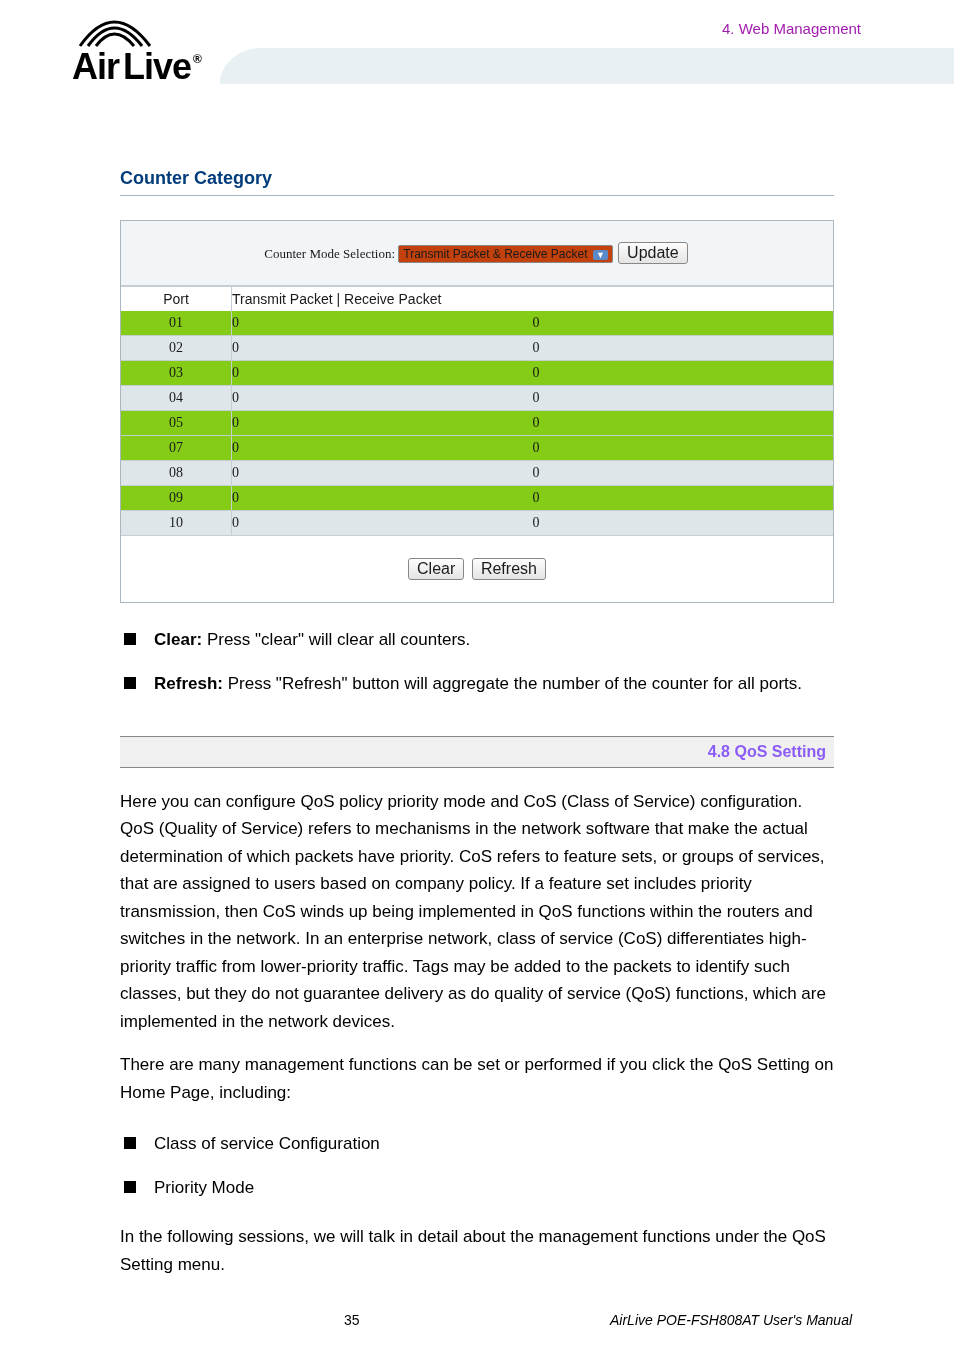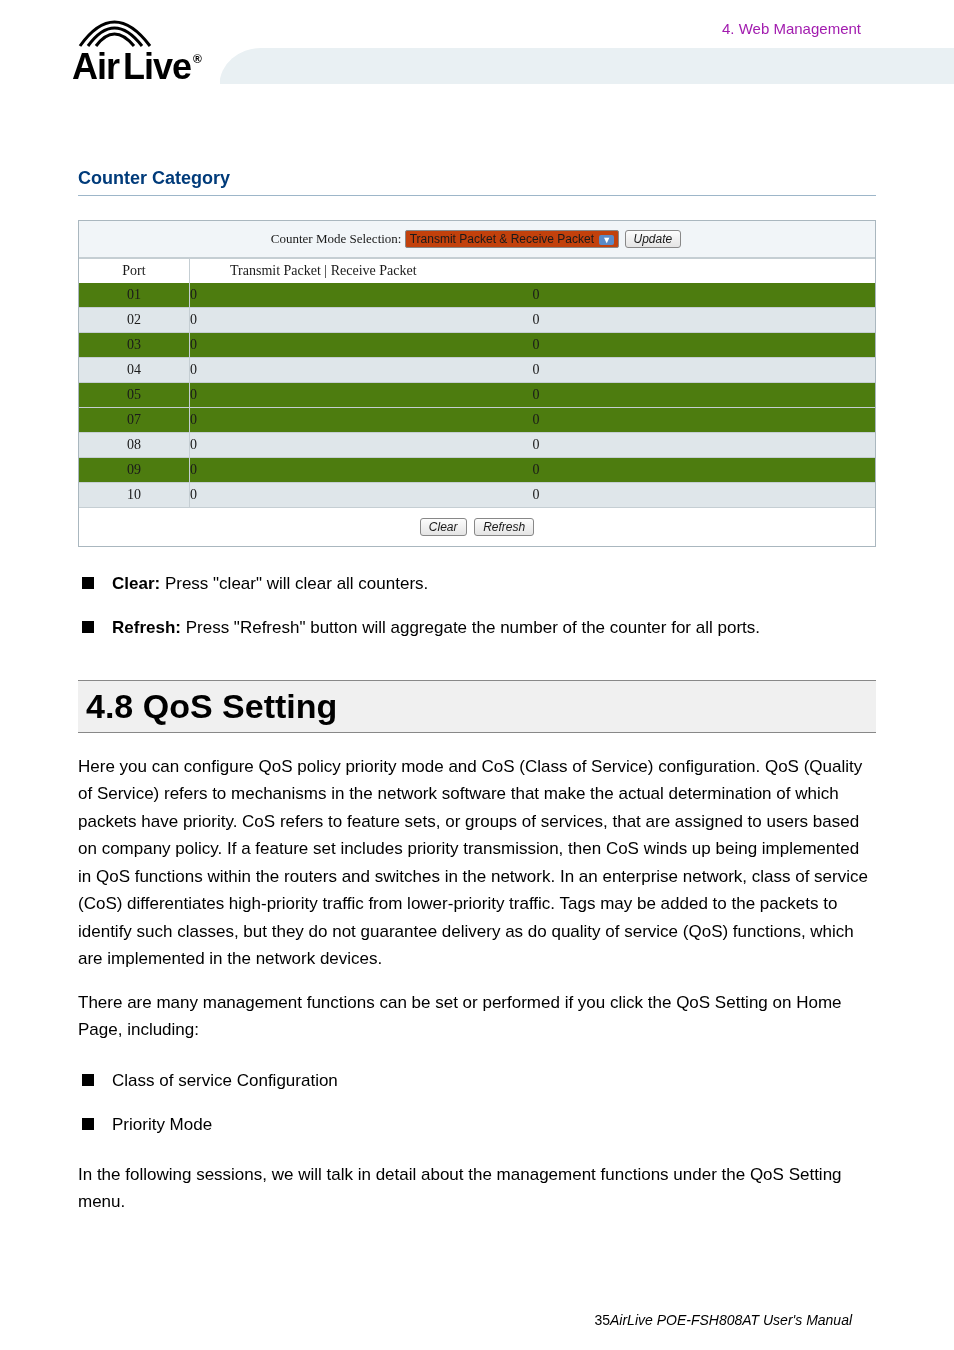--- a/index.html
+++ b/index.html
@@ -66,21 +66,21 @@
     position: absolute;
     top: 0;
     left: 0;
     right: -20px;
     height: 36px;
     background: #e9f0f3;
     border-top-left-radius: 40px 36px;
     transform: skewX(-2deg);
   }
   .content {
-    padding: 0 78px;
+    padding: 0 120px;
   }
   .counter-heading {
     color: #003b7a;
     font-weight: bold;
     font-size: 18px;
     border-bottom: 1px solid #9db6c9;
     padding: 8px 0 6px 0;
     margin: 30px 0 24px 0;
   }
   .table-outer {
@@ -112,25 +112,24 @@
     padding: 0 3px;
     border-radius: 2px;
     margin-left: 2px;
     vertical-align: middle;
   }
   .btn-gray {
     display: inline-block;
     background: linear-gradient(#fdfdfd, #e4e4e4);
     border: 1px solid #888;
     padding: 1px 8px;
-    font-size: 12px;
+    font-size: 16px;
     border-radius: 3px;
-    margin: 4px 2px;
+    margin: 16px 2px;
     font-family: Arial, sans-serif;
-    font-style: italic;
   }
   .grid-row {
     display: flex;
     border-top: 1px solid #c5ced3;
     font-family: "Times New Roman", Times, serif;
     font-size: 14px;
   }
   .grid-row:first-of-type { border-top: none; }
   .cell-port {
     width: 110px;
@@ -138,25 +137,24 @@
     padding: 4px 0;
     border-right: 1px solid #c5ced3;
   }
   .cell-tx, .cell-rx {
     flex: 1;
     text-align: left;
     padding: 4px 0;
   }
   .hdr-row {
     background: #fff;
-    font-family: Liberation Serif, serif;
-    gap: 40px;
+    font-family: Liberation Sans, sans-serif;
   }
   .hdr-row .cell-tx { border-right: none; }
-  .data-row-odd { background: #4d7c0f; }
+  .data-row-odd { background: #84cc16; }
   .data-row-even { background: #dfe6ea; }
   .table-buttons {
     text-align: center;
     padding: 6px 0;
     background: #fff;
     border-top: 1px solid #c5ced3;
   }
   .bullet-list {
     margin: 24px 0 22px 0;
     padding: 0;
@@ -180,40 +178,41 @@
   }
   .section-box {
     background: #f0f0f0;
     border-top: 1px solid #888;
     border-bottom: 1px solid #888;
     padding: 6px 8px;
     margin: 38px 0 20px 0;
   }
   .section-box-title {
     font-weight: bold;
-    font-size: 34px;
-    color: #000000;
+    font-size: 16px;
+    color: #8b5cf6;
+    text-align: right;
   }
   .body-para {
     font-size: 17px;
     line-height: 1.62;
     margin: 16px 0;
   }
   .footer {
     position: absolute;
     bottom: 22px;
     left: 78px;
     right: 78px;
     font-size: 14px;
     display: flex;
     justify-content: space-between;
   }
   .footer .pg {
     flex: 1;
-    text-align: right;
+    text-align: left;
   }
   .footer .man {
     flex: 1;
     text-align: left;
     font-style: italic;
   }
   .footer .sp { flex: 1; }
   .bold { font-weight: bold; }
 </style>
 </head>

